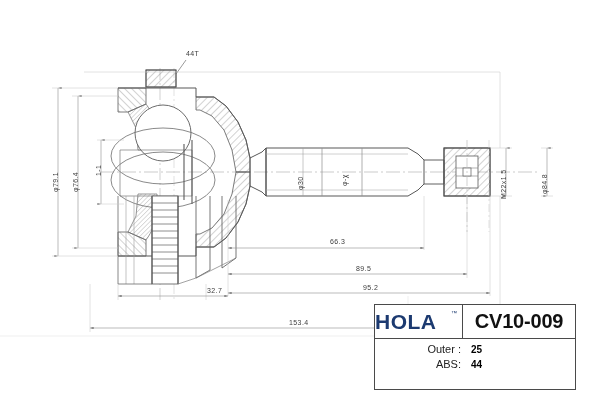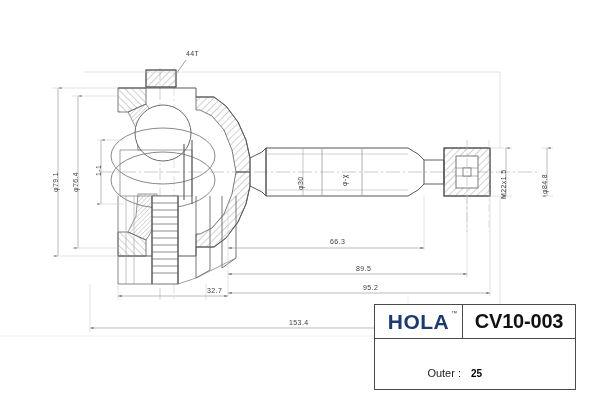--- a/index.html
+++ b/index.html
@@ -38,21 +38,21 @@
     height: 34px;
     border-bottom: 1px solid #4a4a4a;
     box-sizing: border-box;
   }
   .tb-logo {
     width: 88px;
     border-right: 1px solid #4a4a4a;
     box-sizing: border-box;
     display: flex;
     align-items: center;
-    justify-content: center;
+    justify-content: flex-start;
     position: relative;
   }
   .logo-text {
     font-family: "Liberation Sans", sans-serif;
     font-weight: bold;
     font-size: 21px;
     letter-spacing: 0.5px;
     color: #1c3a70;
   }
   .logo-tm {
@@ -75,21 +75,20 @@
   .tb-specs {
     height: 51px;
     padding: 3px 0 0 0;
     box-sizing: border-box;
   }
   .spec-row {
     display: flex;
     line-height: 15px;
     font-size: 11px;
     color: #222222;
-    margin-top: 24px;
   }
   .spec-label {
     width: 96px;
     text-align: right;
     padding-right: 10px;
     box-sizing: border-box;
   }
   .spec-value {
     font-weight: bold;
     font-size: 10px;
@@ -296,25 +295,29 @@
   <div class="dim" style="left:207px; top:287px;">32.7</div>
   <div class="dim" style="left:289px; top:319px;">153.4</div>
 
   <div class="title-block">
 
     <div class="tb-top">
       <div class="tb-logo">
         <span class="logo-text">HOLA</span>
         <span class="logo-tm">™</span>
       </div>
-      <div class="tb-partno">CV10-003</div>
+      <div class="tb-partno">CV10-009</div>
     </div>
 
     <div class="tb-specs">
       <div class="spec-row">
         <span class="spec-label">Outer :</span>
         <span class="spec-value">25</span>
       </div>
+      <div class="spec-row">
+        <span class="spec-label">ABS:</span>
+        <span class="spec-value">44</span>
+      </div>
     </div>
 
   </div>
 
 </div>
 
 </body></html>

